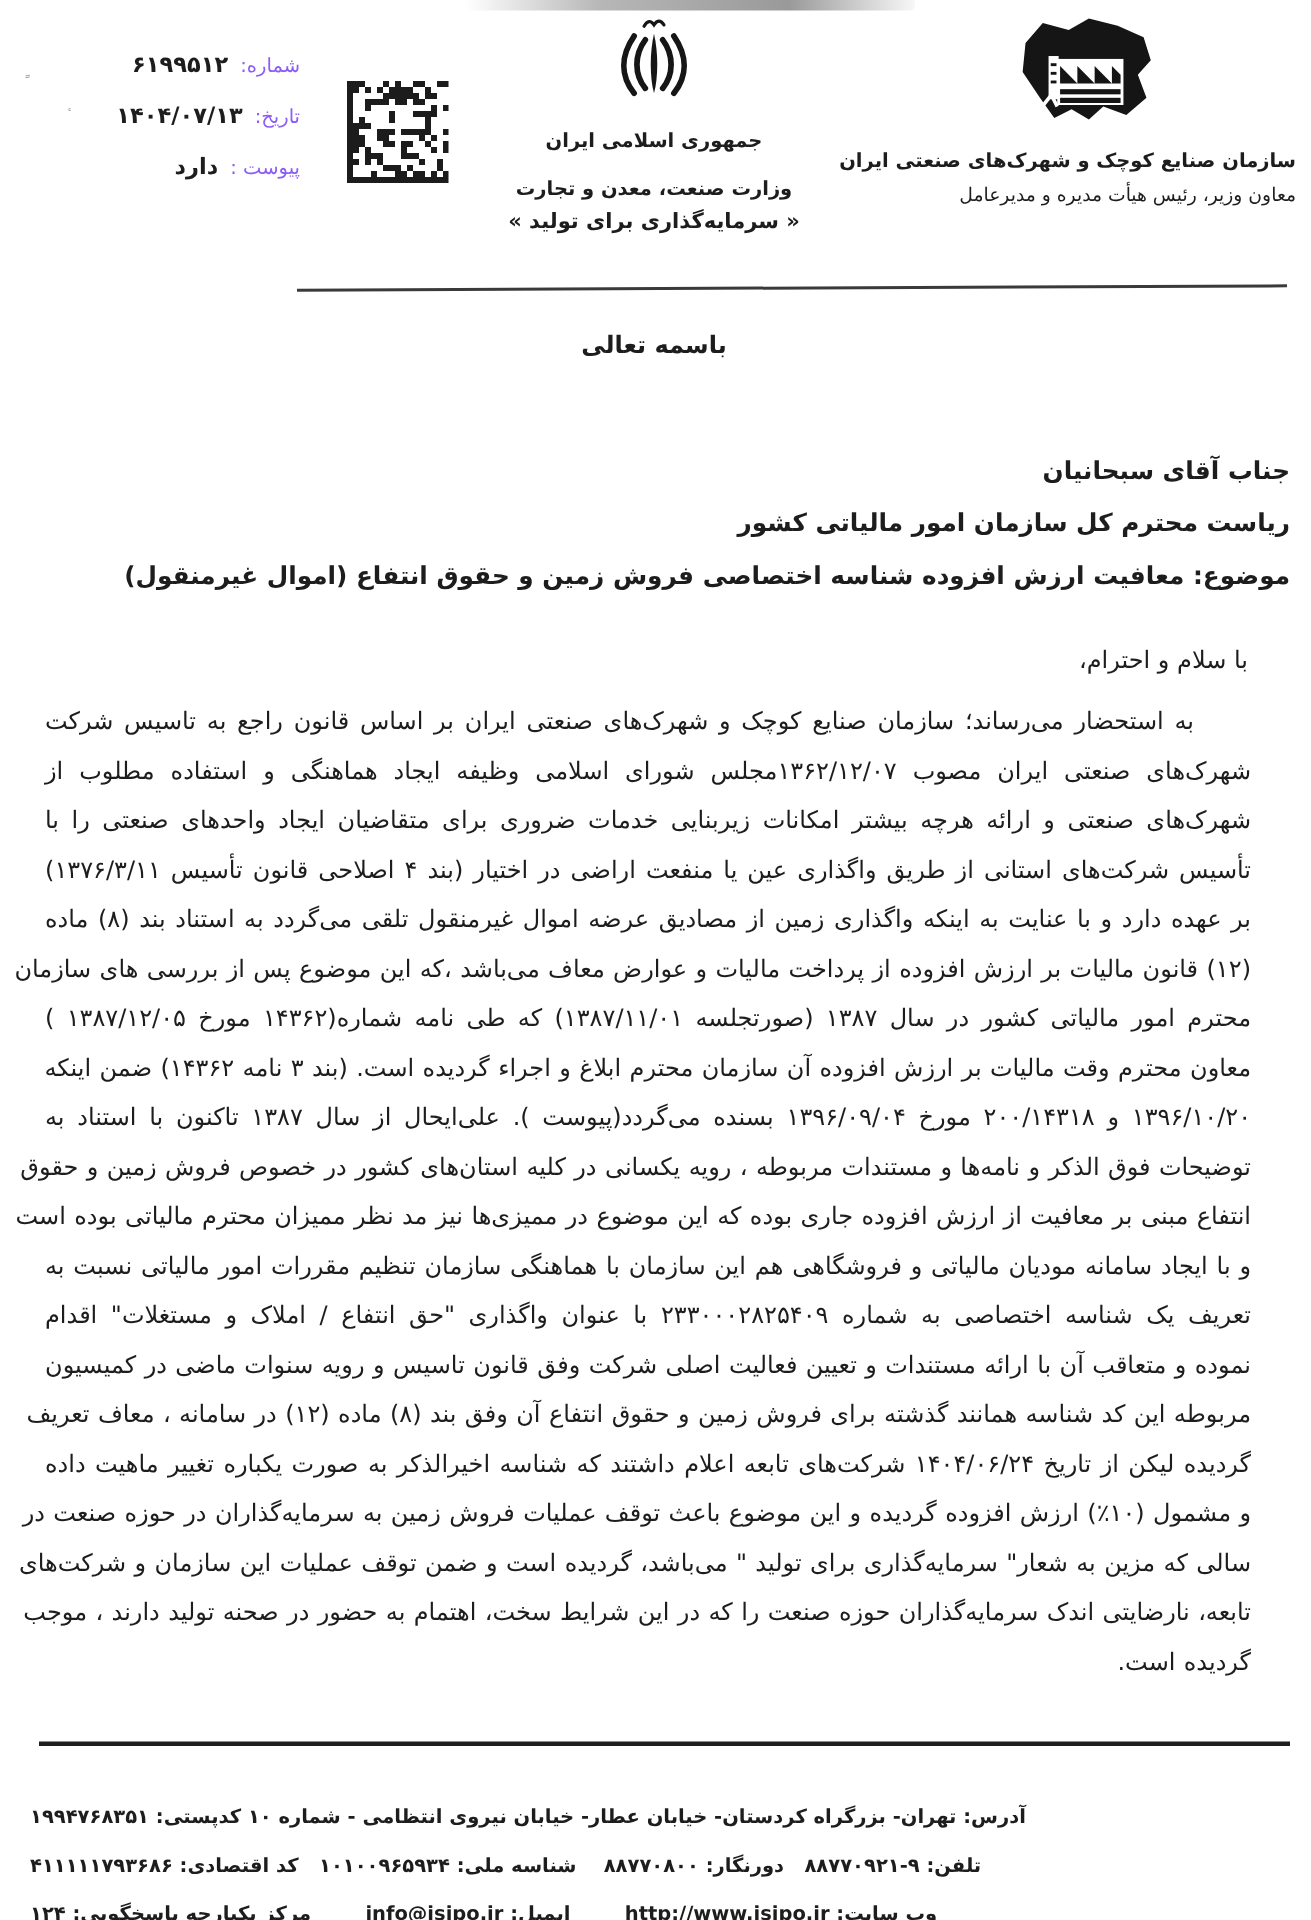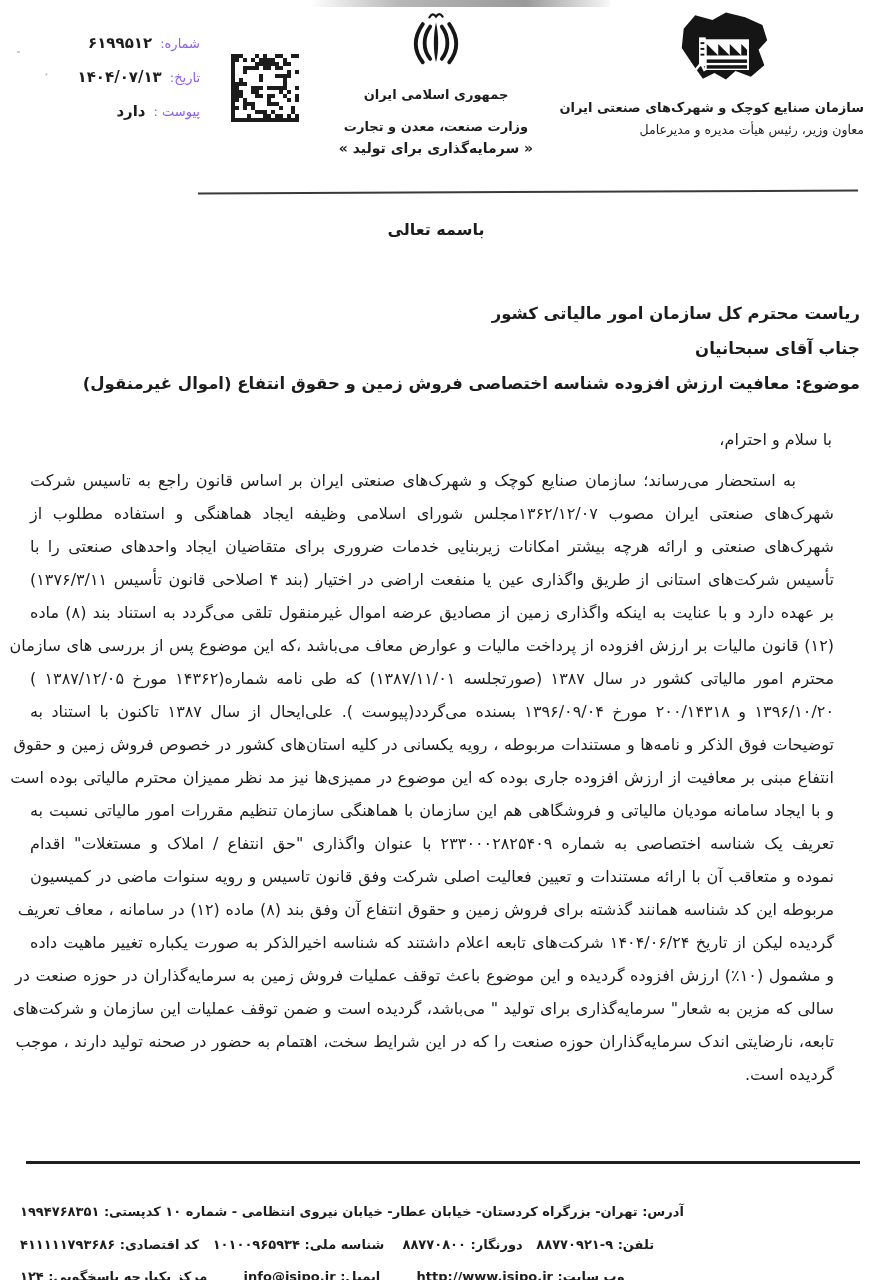--- a/index.html
+++ b/index.html
@@ -251,35 +251,36 @@
     </span>
     <div class="org-name">سازمان صنایع کوچک و شهرک‌های صنعتی ایران</div>
     <div class="org-role">معاون وزیر، رئیس هیأت مدیره و مدیرعامل</div>
   </div>
 
   <div class="rule-head"></div>
 
   <div class="besmellah">باسمه تعالی</div>
 
   <div class="recipient">
+    <div>جناب آقای سبحانیان</div>
     <div>ریاست محترم کل سازمان امور مالیاتی کشور</div>
-    <div>جناب آقای سبحانیان</div>
     <div>موضوع: معافیت ارزش افزوده شناسه اختصاصی فروش زمین و حقوق انتفاع (اموال غیرمنقول)</div>
   </div>
 
   <div class="salutation">با سلام و احترام،</div>
 
   <div class="body">
       <div class="body-line first">به استحضار می‌رساند؛ سازمان صنایع کوچک و شهرک‌های صنعتی ایران بر اساس قانون راجع به تاسیس شرکت</div>
       <div class="body-line">شهرک‌های صنعتی ایران مصوب ۱۳۶۲/۱۲/۰۷مجلس شورای اسلامی وظیفه ایجاد هماهنگی و استفاده مطلوب از</div>
       <div class="body-line">شهرک‌های صنعتی و ارائه هرچه بیشتر امکانات زیربنایی خدمات ضروری برای متقاضیان ایجاد واحدهای صنعتی را با</div>
       <div class="body-line">تأسیس شرکت‌های استانی از طریق واگذاری عین یا منفعت اراضی در اختیار (بند ۴ اصلاحی قانون تأسیس ۱۳۷۶/۳/۱۱)</div>
       <div class="body-line">بر عهده دارد و با عنایت به اینکه واگذاری زمین از مصادیق عرضه اموال غیرمنقول تلقی می‌گردد به استناد بند (۸) ماده</div>
       <div class="body-line">(۱۲) قانون مالیات بر ارزش افزوده از پرداخت مالیات و عوارض معاف می‌باشد ،که این موضوع پس از بررسی های سازمان</div>
       <div class="body-line">محترم امور مالیاتی کشور در سال ۱۳۸۷ (صورتجلسه ۱۳۸۷/۱۱/۰۱) که طی نامه شماره(۱۴۳۶۲ مورخ ۱۳۸۷/۱۲/۰۵ )</div>
+      <div class="body-line">معاون محترم وقت مالیات بر ارزش افزوده آن سازمان محترم ابلاغ و اجراء گردیده است. (بند ۳ نامه ۱۴۳۶۲) ضمن اینکه</div>
       <div class="body-line">۱۳۹۶/۱۰/۲۰ و ۲۰۰/۱۴۳۱۸ مورخ ۱۳۹۶/۰۹/۰۴ بسنده می‌گردد(پیوست ). علی‌ایحال از سال ۱۳۸۷ تاکنون با استناد به</div>
       <div class="body-line">توضیحات فوق الذکر و نامه‌ها و مستندات مربوطه ، رویه یکسانی در کلیه استان‌های کشور در خصوص فروش زمین و حقوق</div>
       <div class="body-line">انتفاع مبنی بر معافیت از ارزش افزوده جاری بوده که این موضوع در ممیزی‌ها نیز مد نظر ممیزان محترم مالیاتی بوده است</div>
       <div class="body-line">و با ایجاد سامانه مودیان مالیاتی و فروشگاهی هم این سازمان با هماهنگی سازمان تنظیم مقررات امور مالیاتی نسبت به</div>
       <div class="body-line">تعریف یک شناسه اختصاصی به شماره ۲۳۳۰۰۰۲۸۲۵۴۰۹ با عنوان واگذاری "حق انتفاع / املاک و مستغلات" اقدام</div>
       <div class="body-line">نموده و متعاقب آن با ارائه مستندات و تعیین فعالیت اصلی شرکت وفق قانون تاسیس و رویه سنوات ماضی در کمیسیون</div>
       <div class="body-line">مربوطه این کد شناسه همانند گذشته برای فروش زمین و حقوق انتفاع آن وفق بند (۸) ماده (۱۲) در سامانه ، معاف تعریف</div>
       <div class="body-line">گردیده لیکن از تاریخ ۱۴۰۴/۰۶/۲۴ شرکت‌های تابعه اعلام داشتند که شناسه اخیرالذکر به صورت یکباره تغییر ماهیت داده</div>
       <div class="body-line">و مشمول (۱۰٪) ارزش افزوده گردیده و این موضوع باعث توقف عملیات فروش زمین به سرمایه‌گذاران در حوزه صنعت  در</div>
       <div class="body-line">سالی که مزین به شعار" سرمایه‌گذاری برای تولید " می‌باشد، گردیده است و ضمن توقف عملیات این سازمان و شرکت‌های</div>

